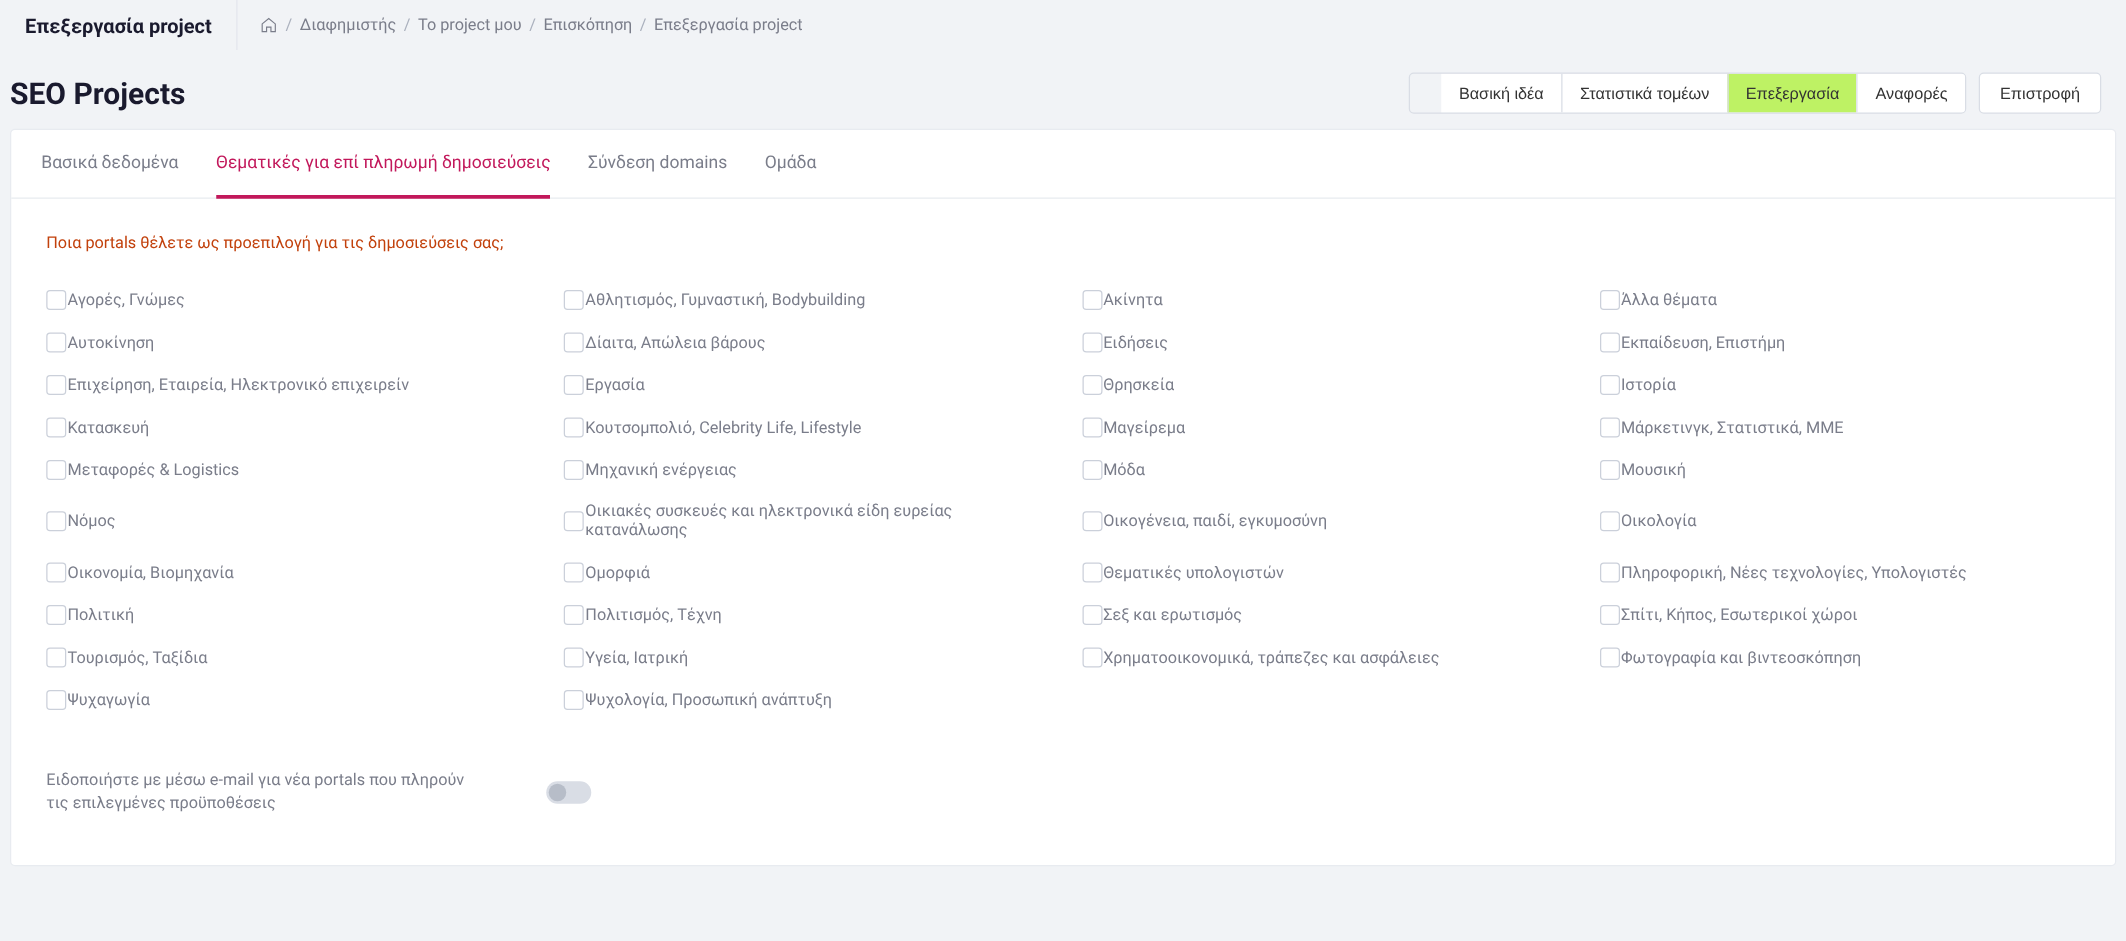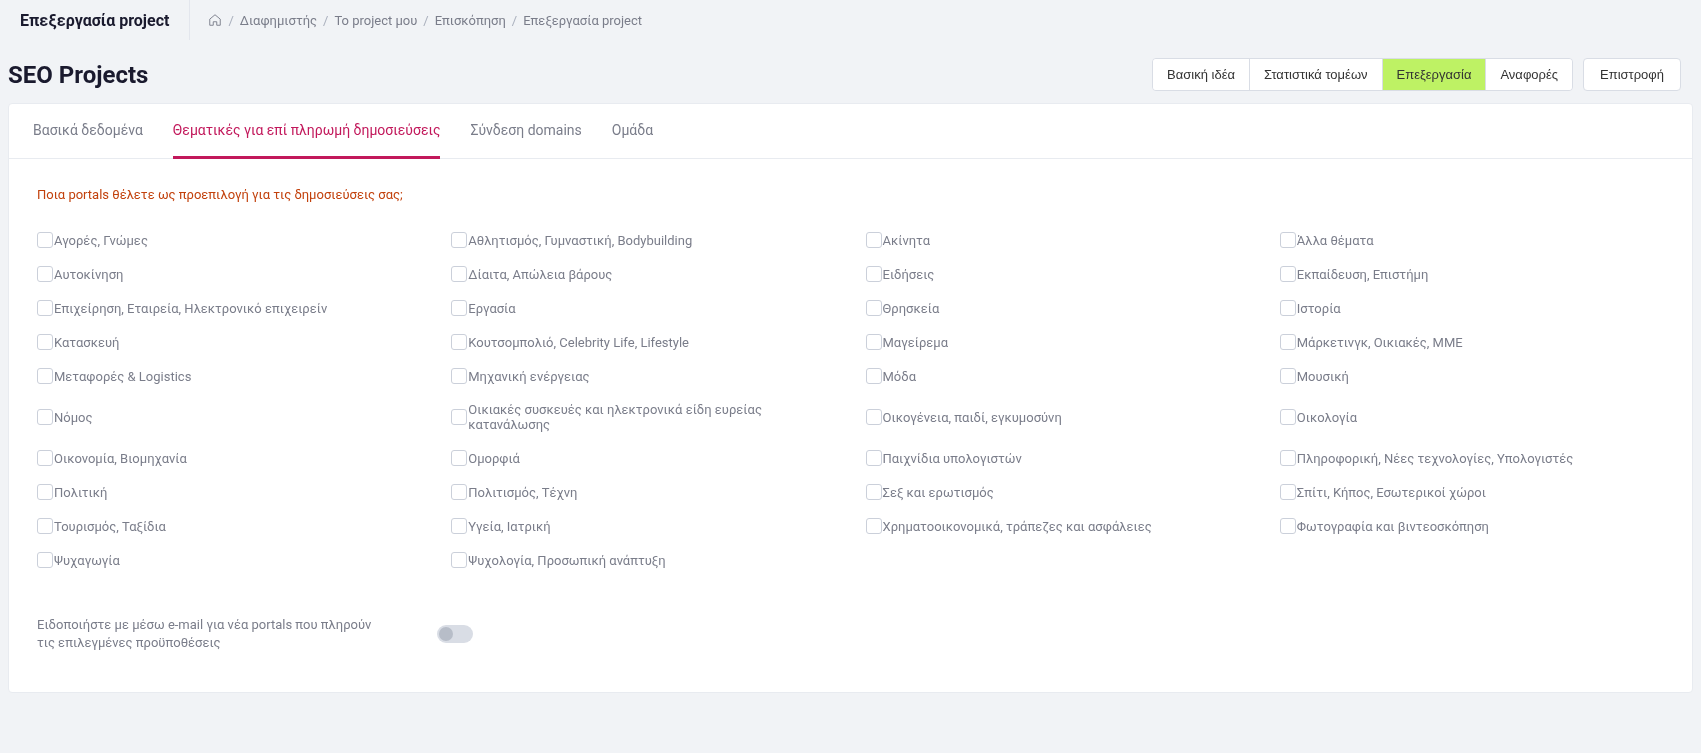--- a/index.html
+++ b/index.html
@@ -45,21 +45,21 @@
       justify-content: space-between;
       align-items: center;
       padding: 18px 20px 12px 8px;
     }
     .page-title {
       font-weight: 700;
       font-size: 24px;
       color: #1a1a2e;
     }
     .header-buttons { display: flex; gap: 10px; align-items: center; }
-    .btn-group { display: flex; border: 1px solid #d9dde5; border-radius: 4px; overflow: hidden; }
+    .btn-group { display: flex; border: 1px solid #d9dde5; border-radius: 4px; overflow: hidden; padding-left: 25px; }
     .btn-group .btn {
       padding: 8px 14px;
       background: #fff;
       border: none;
       font-size: 13px;
       color: #333;
       cursor: pointer;
     }
     .btn-group .btn + .btn { border-left: 1px solid #d9dde5; }
     .btn-group .btn.active { background: #bef264; color: #333; }
@@ -259,21 +259,21 @@
         <div class="cb-row">
           <div class="cb"></div>
           <span class="cb-label">Κουτσομπολιό, Celebrity Life, Lifestyle</span>
         </div>
         <div class="cb-row">
           <div class="cb"></div>
           <span class="cb-label">Μαγείρεμα</span>
         </div>
         <div class="cb-row">
           <div class="cb"></div>
-          <span class="cb-label">Μάρκετινγκ, Οικιακές, ΜΜΕ</span>
+          <span class="cb-label">Μάρκετινγκ, Στατιστικά, ΜΜΕ</span>
         </div>
         <div class="cb-row">
           <div class="cb"></div>
           <span class="cb-label">Μεταφορές &amp; Logistics</span>
         </div>
         <div class="cb-row">
           <div class="cb"></div>
           <span class="cb-label">Μηχανική ενέργειας</span>
         </div>
         <div class="cb-row">
@@ -303,21 +303,21 @@
         <div class="cb-row">
           <div class="cb"></div>
           <span class="cb-label">Οικονομία, Βιομηχανία</span>
         </div>
         <div class="cb-row">
           <div class="cb"></div>
           <span class="cb-label">Ομορφιά</span>
         </div>
         <div class="cb-row">
           <div class="cb"></div>
-          <span class="cb-label">Παιχνίδια υπολογιστών</span>
+          <span class="cb-label">Θεματικές υπολογιστών</span>
         </div>
         <div class="cb-row">
           <div class="cb"></div>
           <span class="cb-label">Πληροφορική, Νέες τεχνολογίες, Υπολογιστές</span>
         </div>
         <div class="cb-row">
           <div class="cb"></div>
           <span class="cb-label">Πολιτική</span>
         </div>
         <div class="cb-row">

